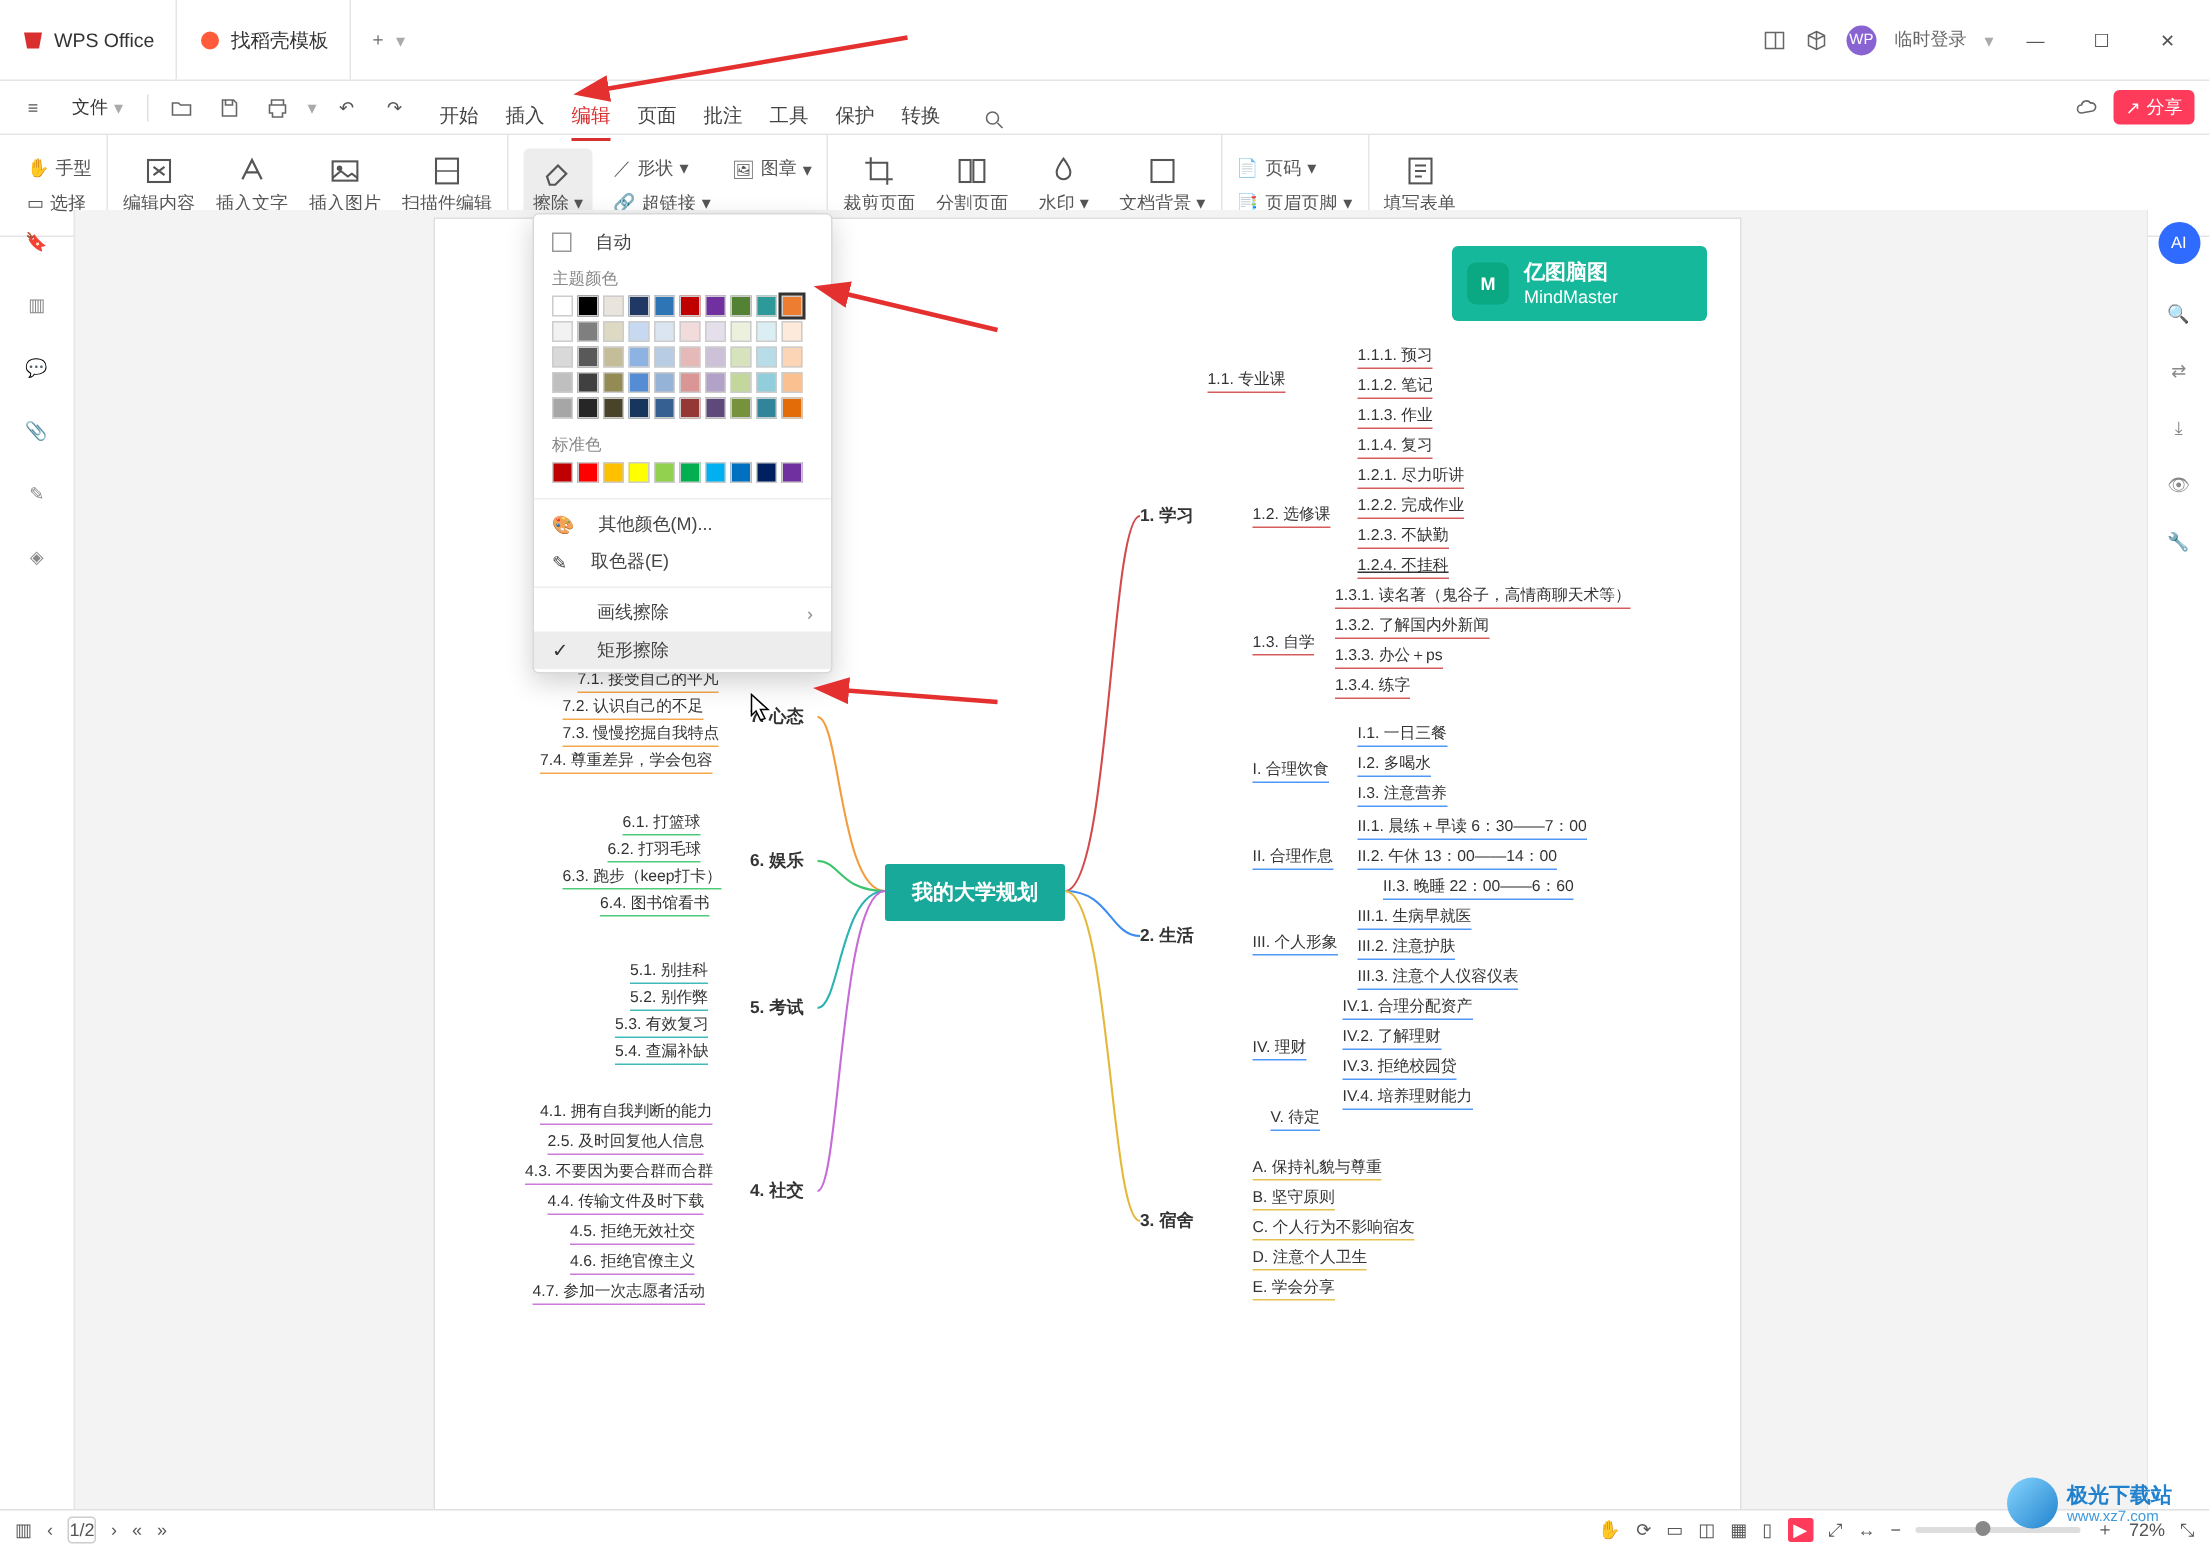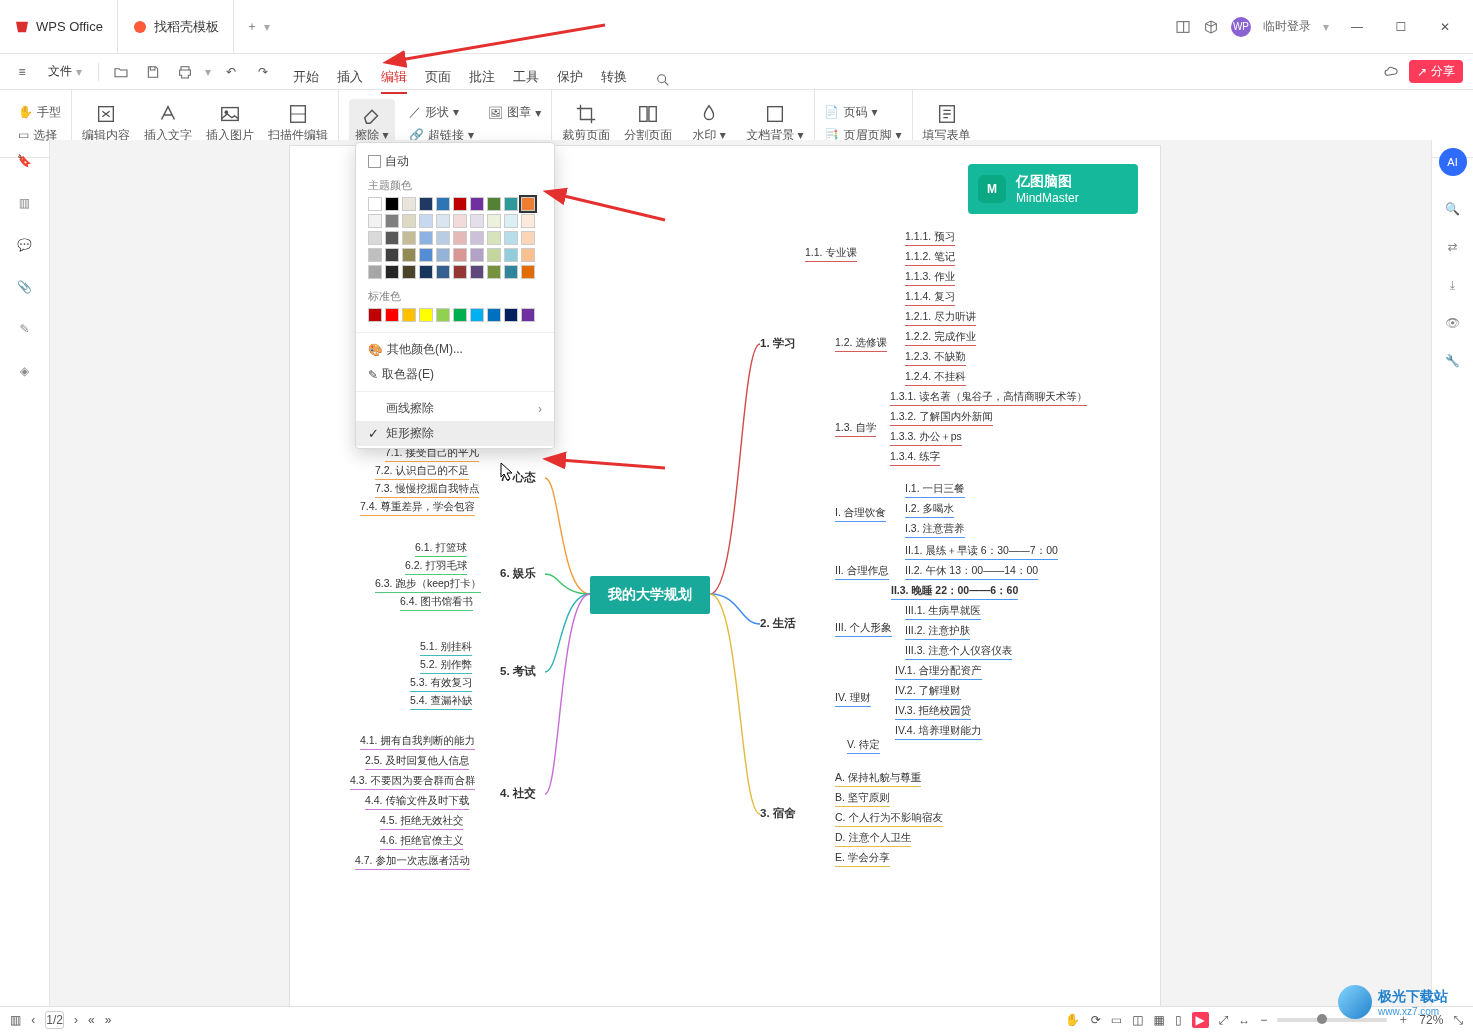--- a/index.html
+++ b/index.html
@@ -56,21 +56,21 @@
   .leaf.l-red::after{background:#d24a4a;}
   .leaf.l-orange::after{background:#f39c3c;}
   .leaf.l-green::after{background:#3cc46c;}
   .leaf.l-blue::after{background:#3c8cf3;}
   .leaf.l-teal::after{background:#2bb3b3;}
   .leaf.l-purple::after{background:#c76bd6;}
   .leaf.l-yellow::after{background:#e3b93c;}
 
   
   .dropdown{position:absolute;left:355px;top:142px;width:200px;background:#fff;border:1px solid #d9d9d9;border-radius:4px;box-shadow:0 6px 18px rgba(0,0,0,.18);z-index:50;padding:6px 0 2px;}
-  .dd-row{display:flex;align-items:center;padding:4px 12px;gap:4px;font-size:12px;color:#444;}
+  .dd-row{display:flex;align-items:center;padding:4px 12px;gap:16px;font-size:12px;color:#444;}
   .dd-row.hover{background:#ededed;}
   .dd-row .chk{width:13px;height:13px;border:1px solid #999;display:inline-block;}
   .dd-row .tick{color:#333;font-size:13px;width:14px;}
   .dd-section{padding:4px 12px 2px;font-size:11px;color:#888;}
   .swatches{display:grid;grid-template-columns:repeat(10,14px);gap:3px;padding:2px 12px 6px;}
   .sw{width:14px;height:14px;border:1px solid #ccc;}
   .sw.sel{outline:2px solid #333;}
   .dd-sep{height:1px;background:#eee;margin:4px 0;}
   .dd-sub::after{content:"›";margin-left:auto;color:#888;}
   .dd-row.item{cursor:default;}
@@ -325,34 +325,34 @@
     <div class="leaf l-blue" style="left:545px;top:592px;margin-left:12px;">V. 待定</div>
 
     <div class="leaf l-red" style="left:615px;top:84px;">1.1.1. 预习</div>
     <div class="leaf l-red" style="left:615px;top:104px;">1.1.2. 笔记</div>
     <div class="leaf l-red" style="left:615px;top:124px;">1.1.3. 作业</div>
     <div class="leaf l-red" style="left:615px;top:144px;">1.1.4. 复习</div>
 
     <div class="leaf l-red" style="left:615px;top:164px;">1.2.1. 尽力听讲</div>
     <div class="leaf l-red" style="left:615px;top:184px;">1.2.2. 完成作业</div>
     <div class="leaf l-red" style="left:615px;top:204px;">1.2.3. 不缺勤</div>
-    <div class="leaf l-red" style="left:615px;top:224px;">1.2.4. 不挂科</div>
+    <div class="leaf l-red" style="left:615px;top:224px;text-decoration:underline;">1.2.4. 不挂科</div>
 
     <div class="leaf l-red" style="left:600px;top:244px;">1.3.1. 读名著（鬼谷子，高情商聊天术等）</div>
     <div class="leaf l-red" style="left:600px;top:264px;">1.3.2. 了解国内外新闻</div>
     <div class="leaf l-red" style="left:600px;top:284px;">1.3.3. 办公＋ps</div>
     <div class="leaf l-red" style="left:600px;top:304px;">1.3.4. 练字</div>
 
     <div class="leaf l-blue" style="left:615px;top:336px;">I.1. 一日三餐</div>
     <div class="leaf l-blue" style="left:615px;top:356px;">I.2. 多喝水</div>
     <div class="leaf l-blue" style="left:615px;top:376px;">I.3. 注意营养</div>
 
     <div class="leaf l-blue" style="left:615px;top:398px;">II.1. 晨练＋早读 6：30——7：00</div>
     <div class="leaf l-blue" style="left:615px;top:418px;">II.2. 午休 13：00——14：00</div>
-    <div class="leaf l-blue" style="left:601px;top:438px;font-weight:bold;">II.3. 晚睡 22：00——6：60</div>
+    <div class="leaf l-blue" style="left:632px;top:438px;">II.3. 晚睡 22：00——6：60</div>
 
     <div class="leaf l-blue" style="left:615px;top:458px;">III.1. 生病早就医</div>
     <div class="leaf l-blue" style="left:615px;top:478px;">III.2. 注意护肤</div>
     <div class="leaf l-blue" style="left:615px;top:498px;">III.3. 注意个人仪容仪表</div>
 
     <div class="leaf l-blue" style="left:605px;top:518px;">IV.1. 合理分配资产</div>
     <div class="leaf l-blue" style="left:605px;top:538px;">IV.2. 了解理财</div>
     <div class="leaf l-blue" style="left:605px;top:558px;">IV.3. 拒绝校园贷</div>
     <div class="leaf l-blue" style="left:605px;top:578px;">IV.4. 培养理财能力</div>
 

